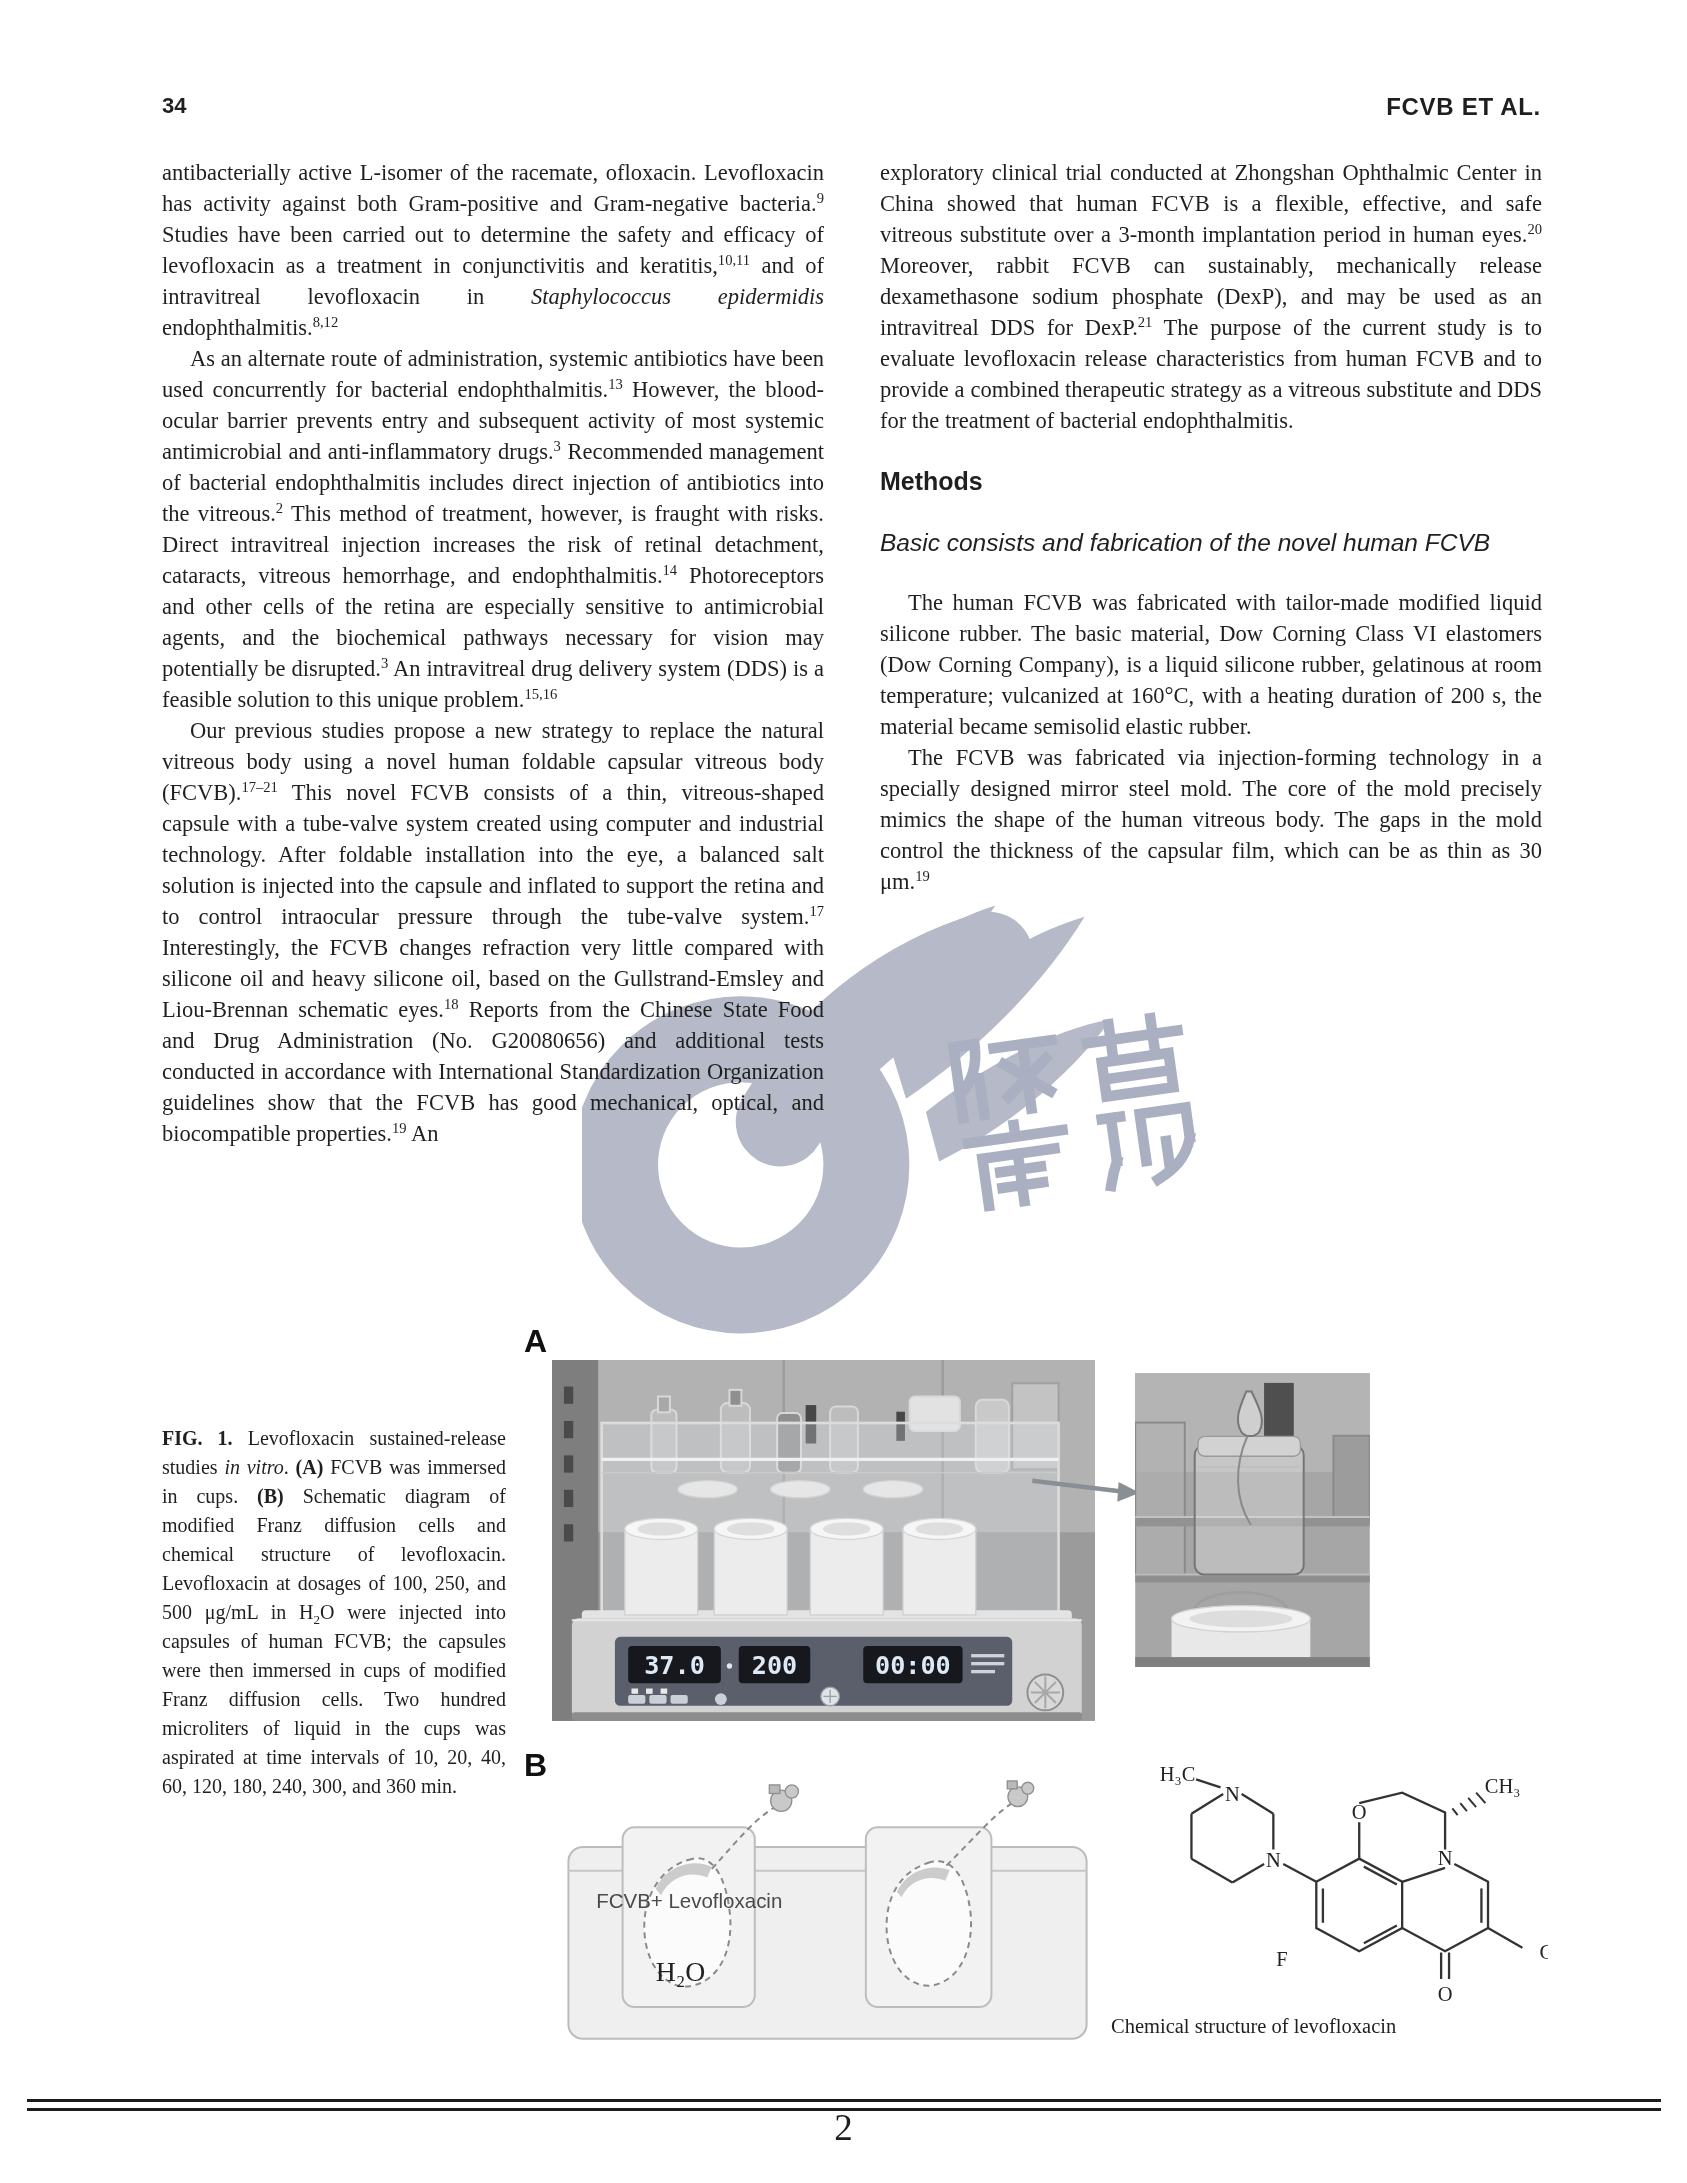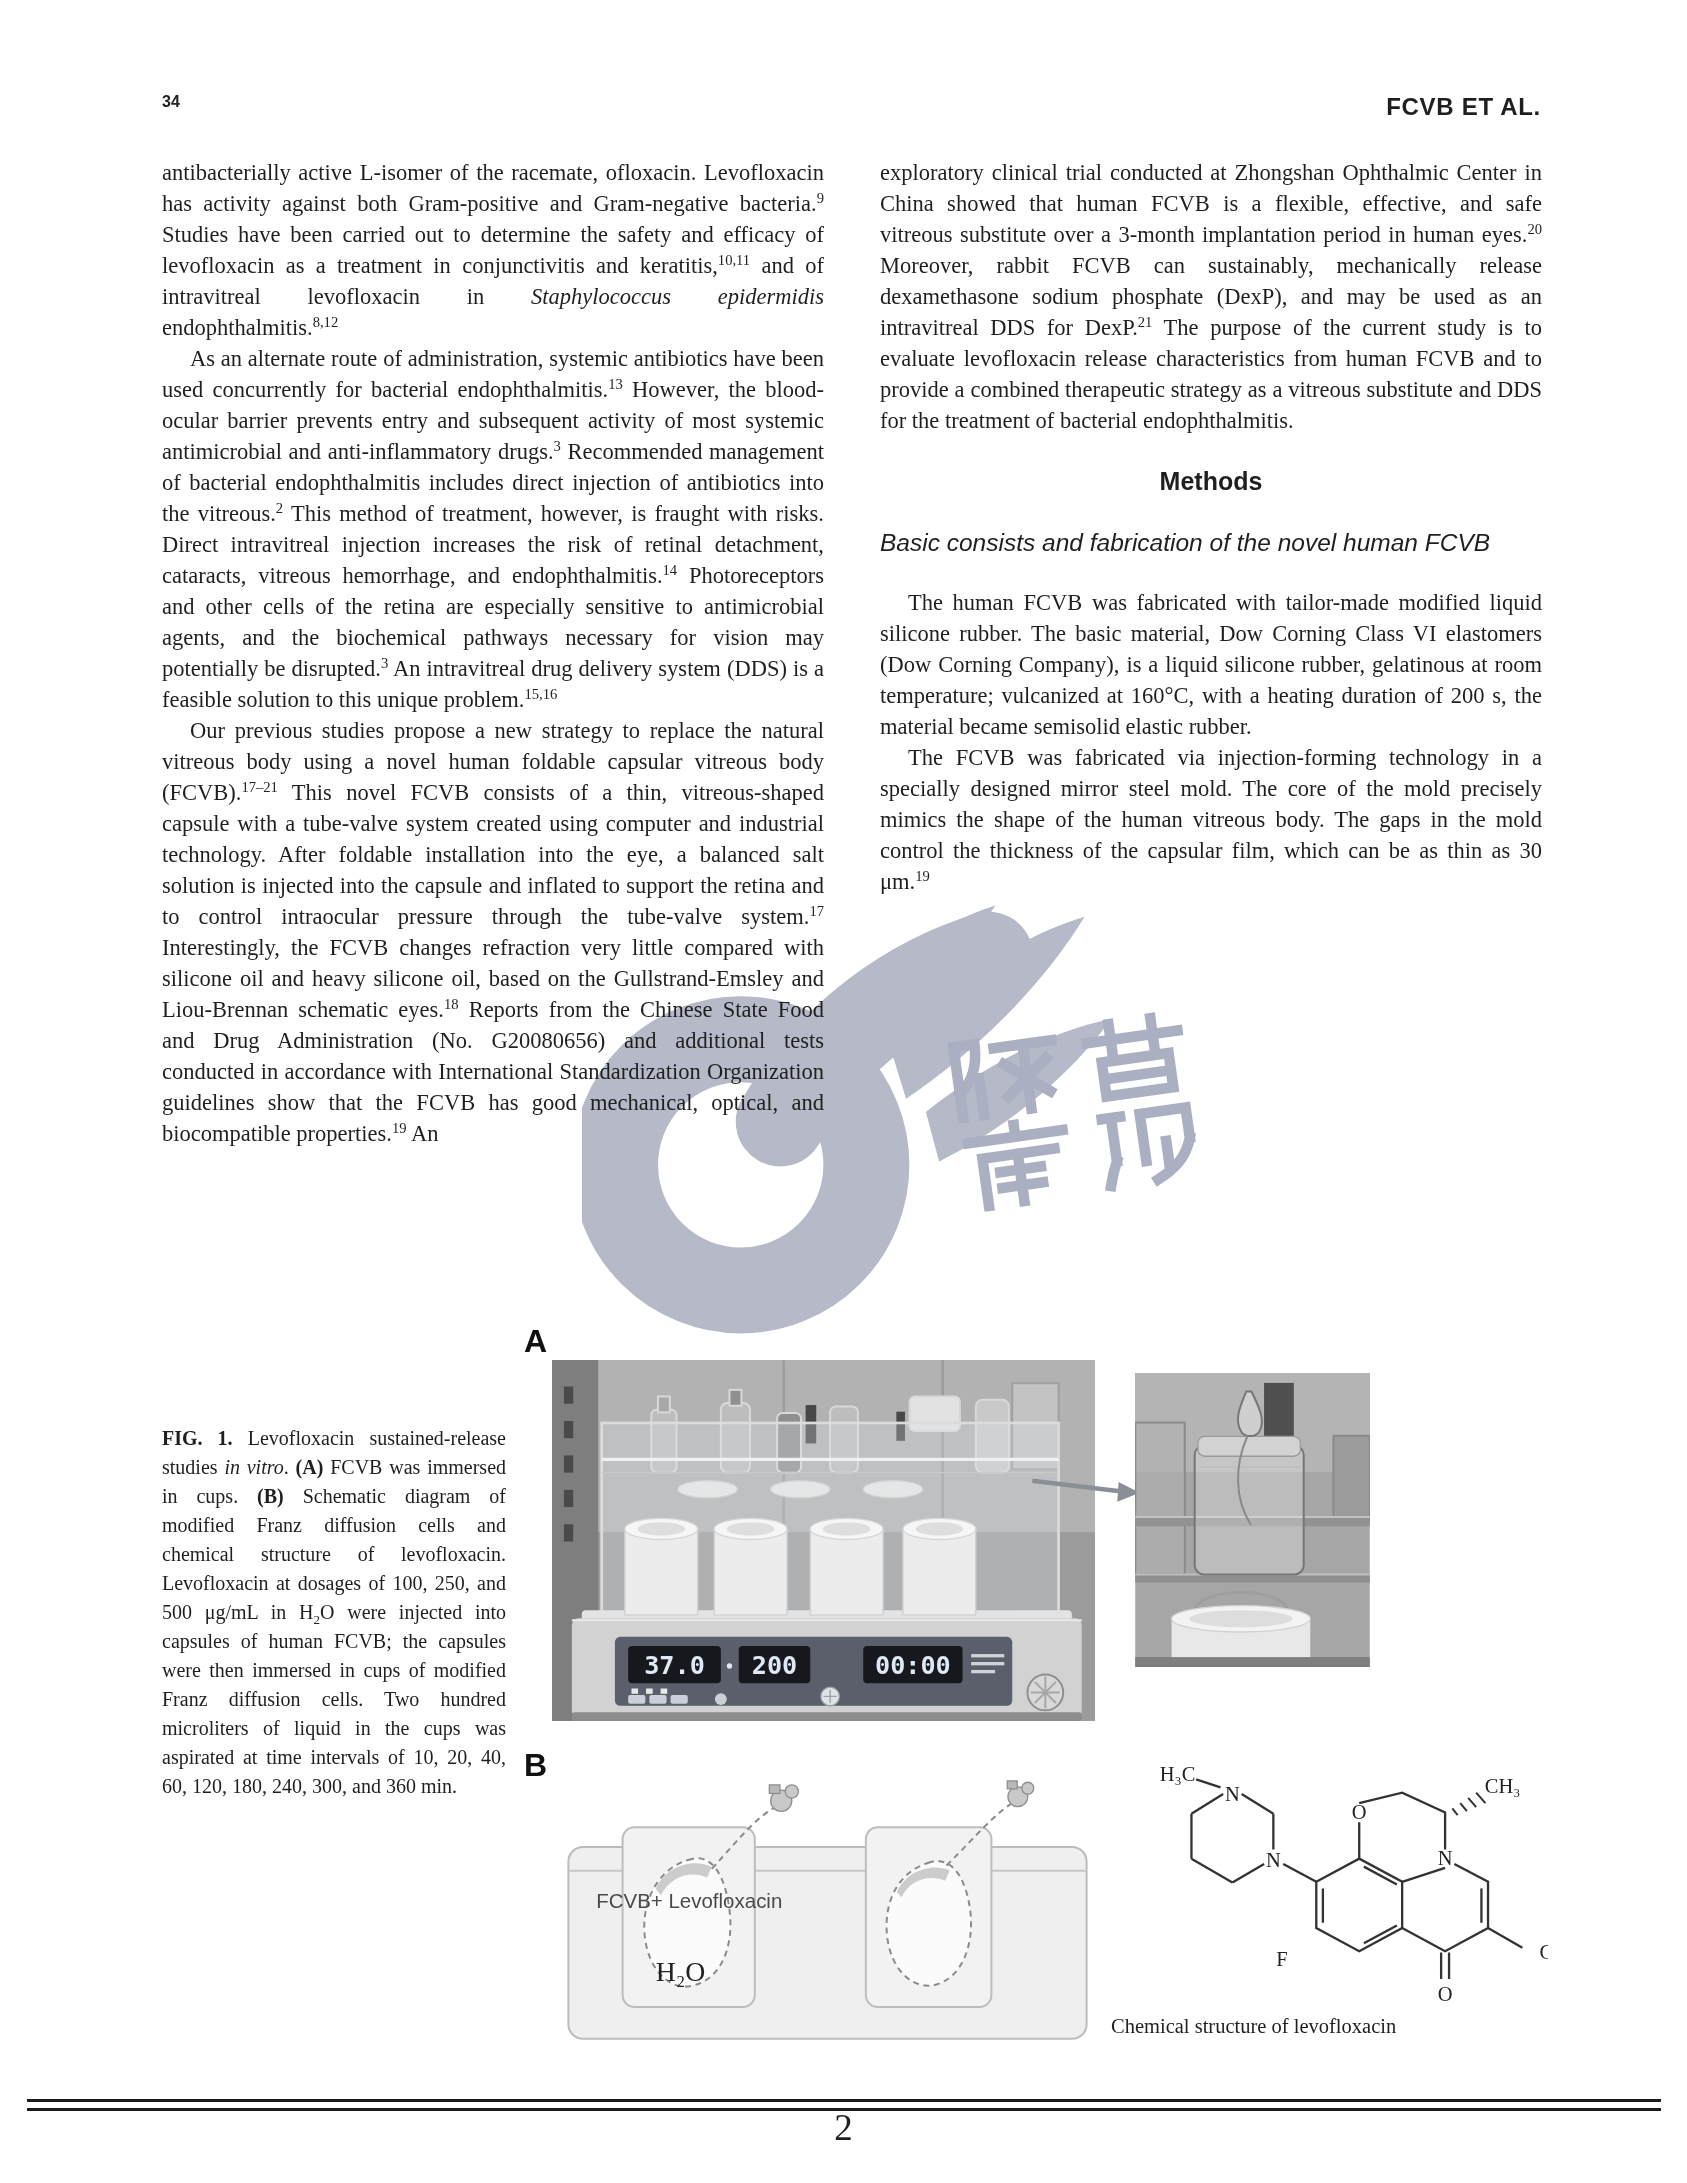--- a/index.html
+++ b/index.html
@@ -2,34 +2,34 @@
 <html style="font-size:10.6px"><head>
 <meta charset="utf-8">
 <style>
   html,body{margin:0;padding:0;background:#e8e8e8;}
   #page{
     position:relative;width:1687px;height:2183px;background:#ffffff;
     font-family:"Liberation Serif", serif;color:#1f1f1f;overflow:hidden;
   }
   
   .hdr-num{position:absolute;left:162px;top:93px;font-family:"Liberation Sans",sans-serif;
-    font-weight:bold;font-size:16px;z-index:2;}
+    font-weight:bold;font-size:22px;z-index:2;}
   .hdr-head{position:absolute;right:146px;top:93px;font-family:"Liberation Sans",sans-serif;
     font-weight:bold;font-size:24px;letter-spacing:0.7px;z-index:2;}
   
   .col{position:absolute;top:157px;width:662px;font-size:22.5px;line-height:31px;
     text-align:justify;z-index:2;}
   #col-left{left:162px;}
   #col-right{left:880px;}
   .col p{margin:0;}
   .col p.ind{text-indent:28px;}
   sup{font-size:65%;line-height:0;}
   sub{font-size:65%;line-height:0;}
   .h-methods{font-family:"Liberation Sans",sans-serif;font-weight:bold;font-size:25px;
-    margin:30px 0 29px 0;text-align:center;}
+    margin:30px 0 29px 0;text-align:left;}
   .h-sub{font-family:"Liberation Sans",sans-serif;font-style:italic;font-size:24.5px;
     font-weight:normal;margin:0 0 28px 0;text-align:left;line-height:33px;}
   .h-sub2{margin-top:38px;margin-bottom:40px;}
   
   #fig-caption{position:absolute;left:162px;top:1424px;width:344px;font-size:20px;
     line-height:29px;text-align:justify;z-index:2;}
   .panel-label{position:absolute;font-family:"Liberation Sans",sans-serif;font-weight:bold;
     font-size:32px;z-index:3;color:#111;}
   #label-a{left:524px;top:1323px;}
   #label-b{left:524px;top:1747px;}

